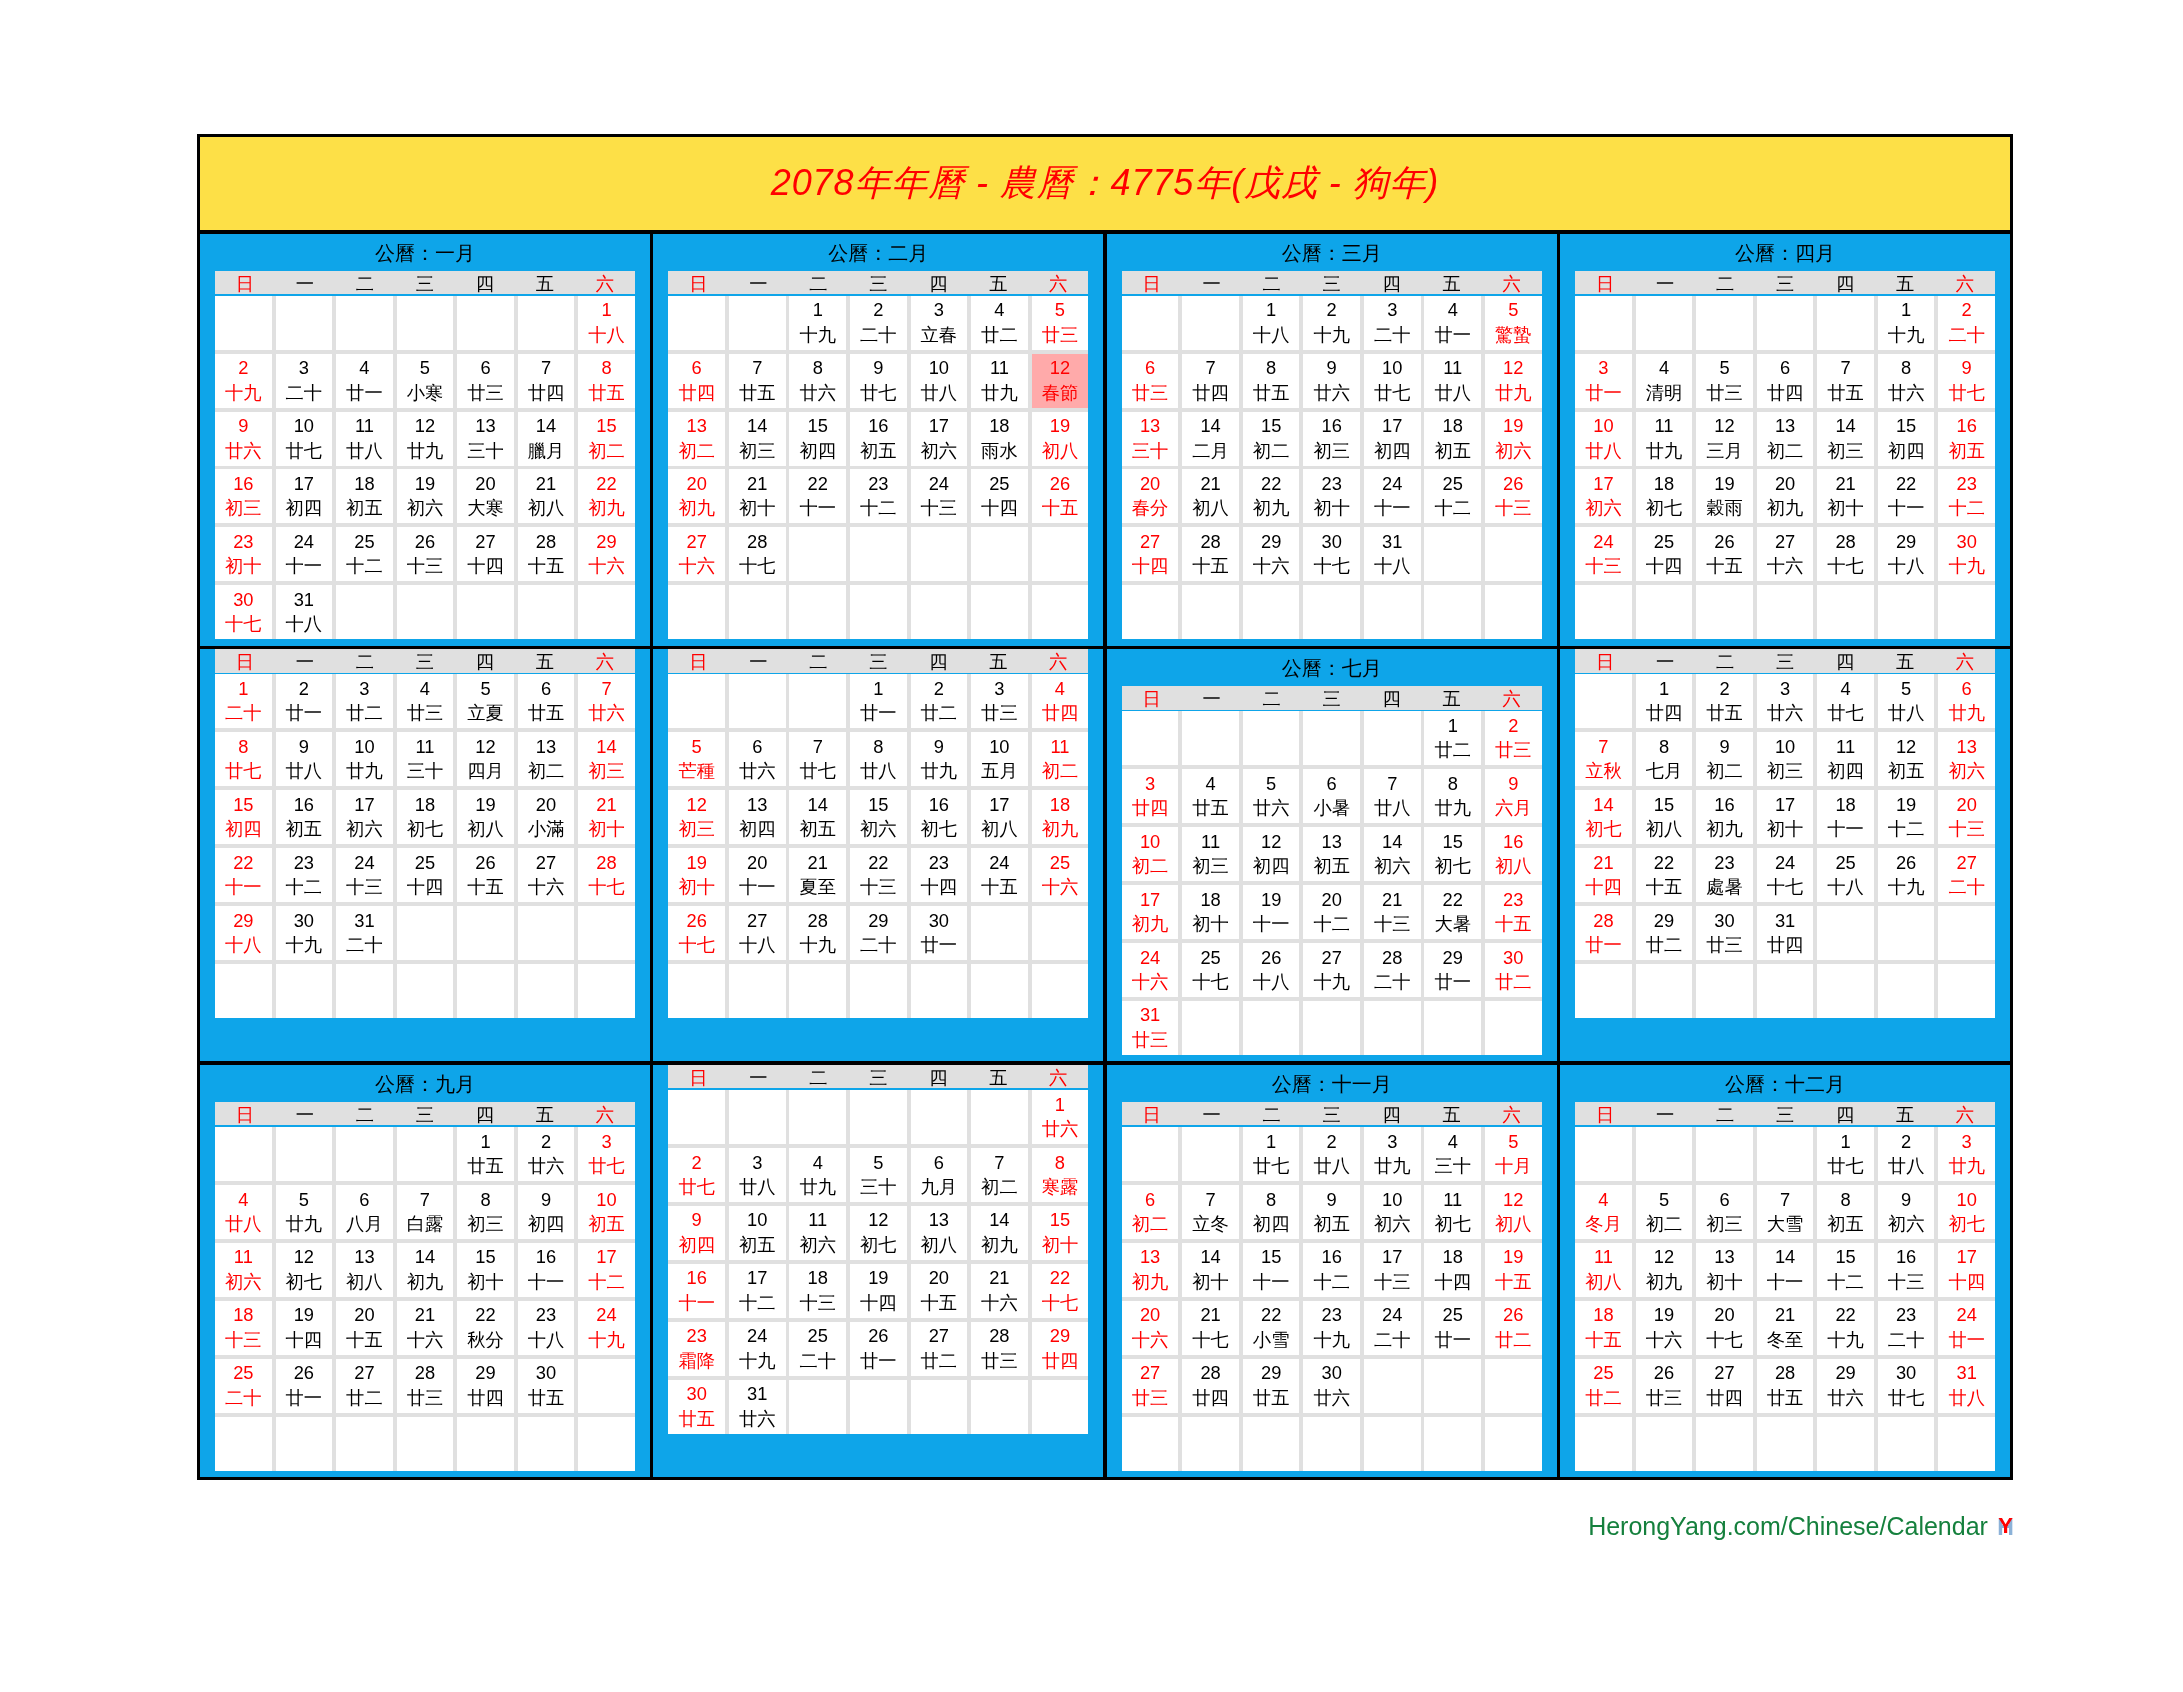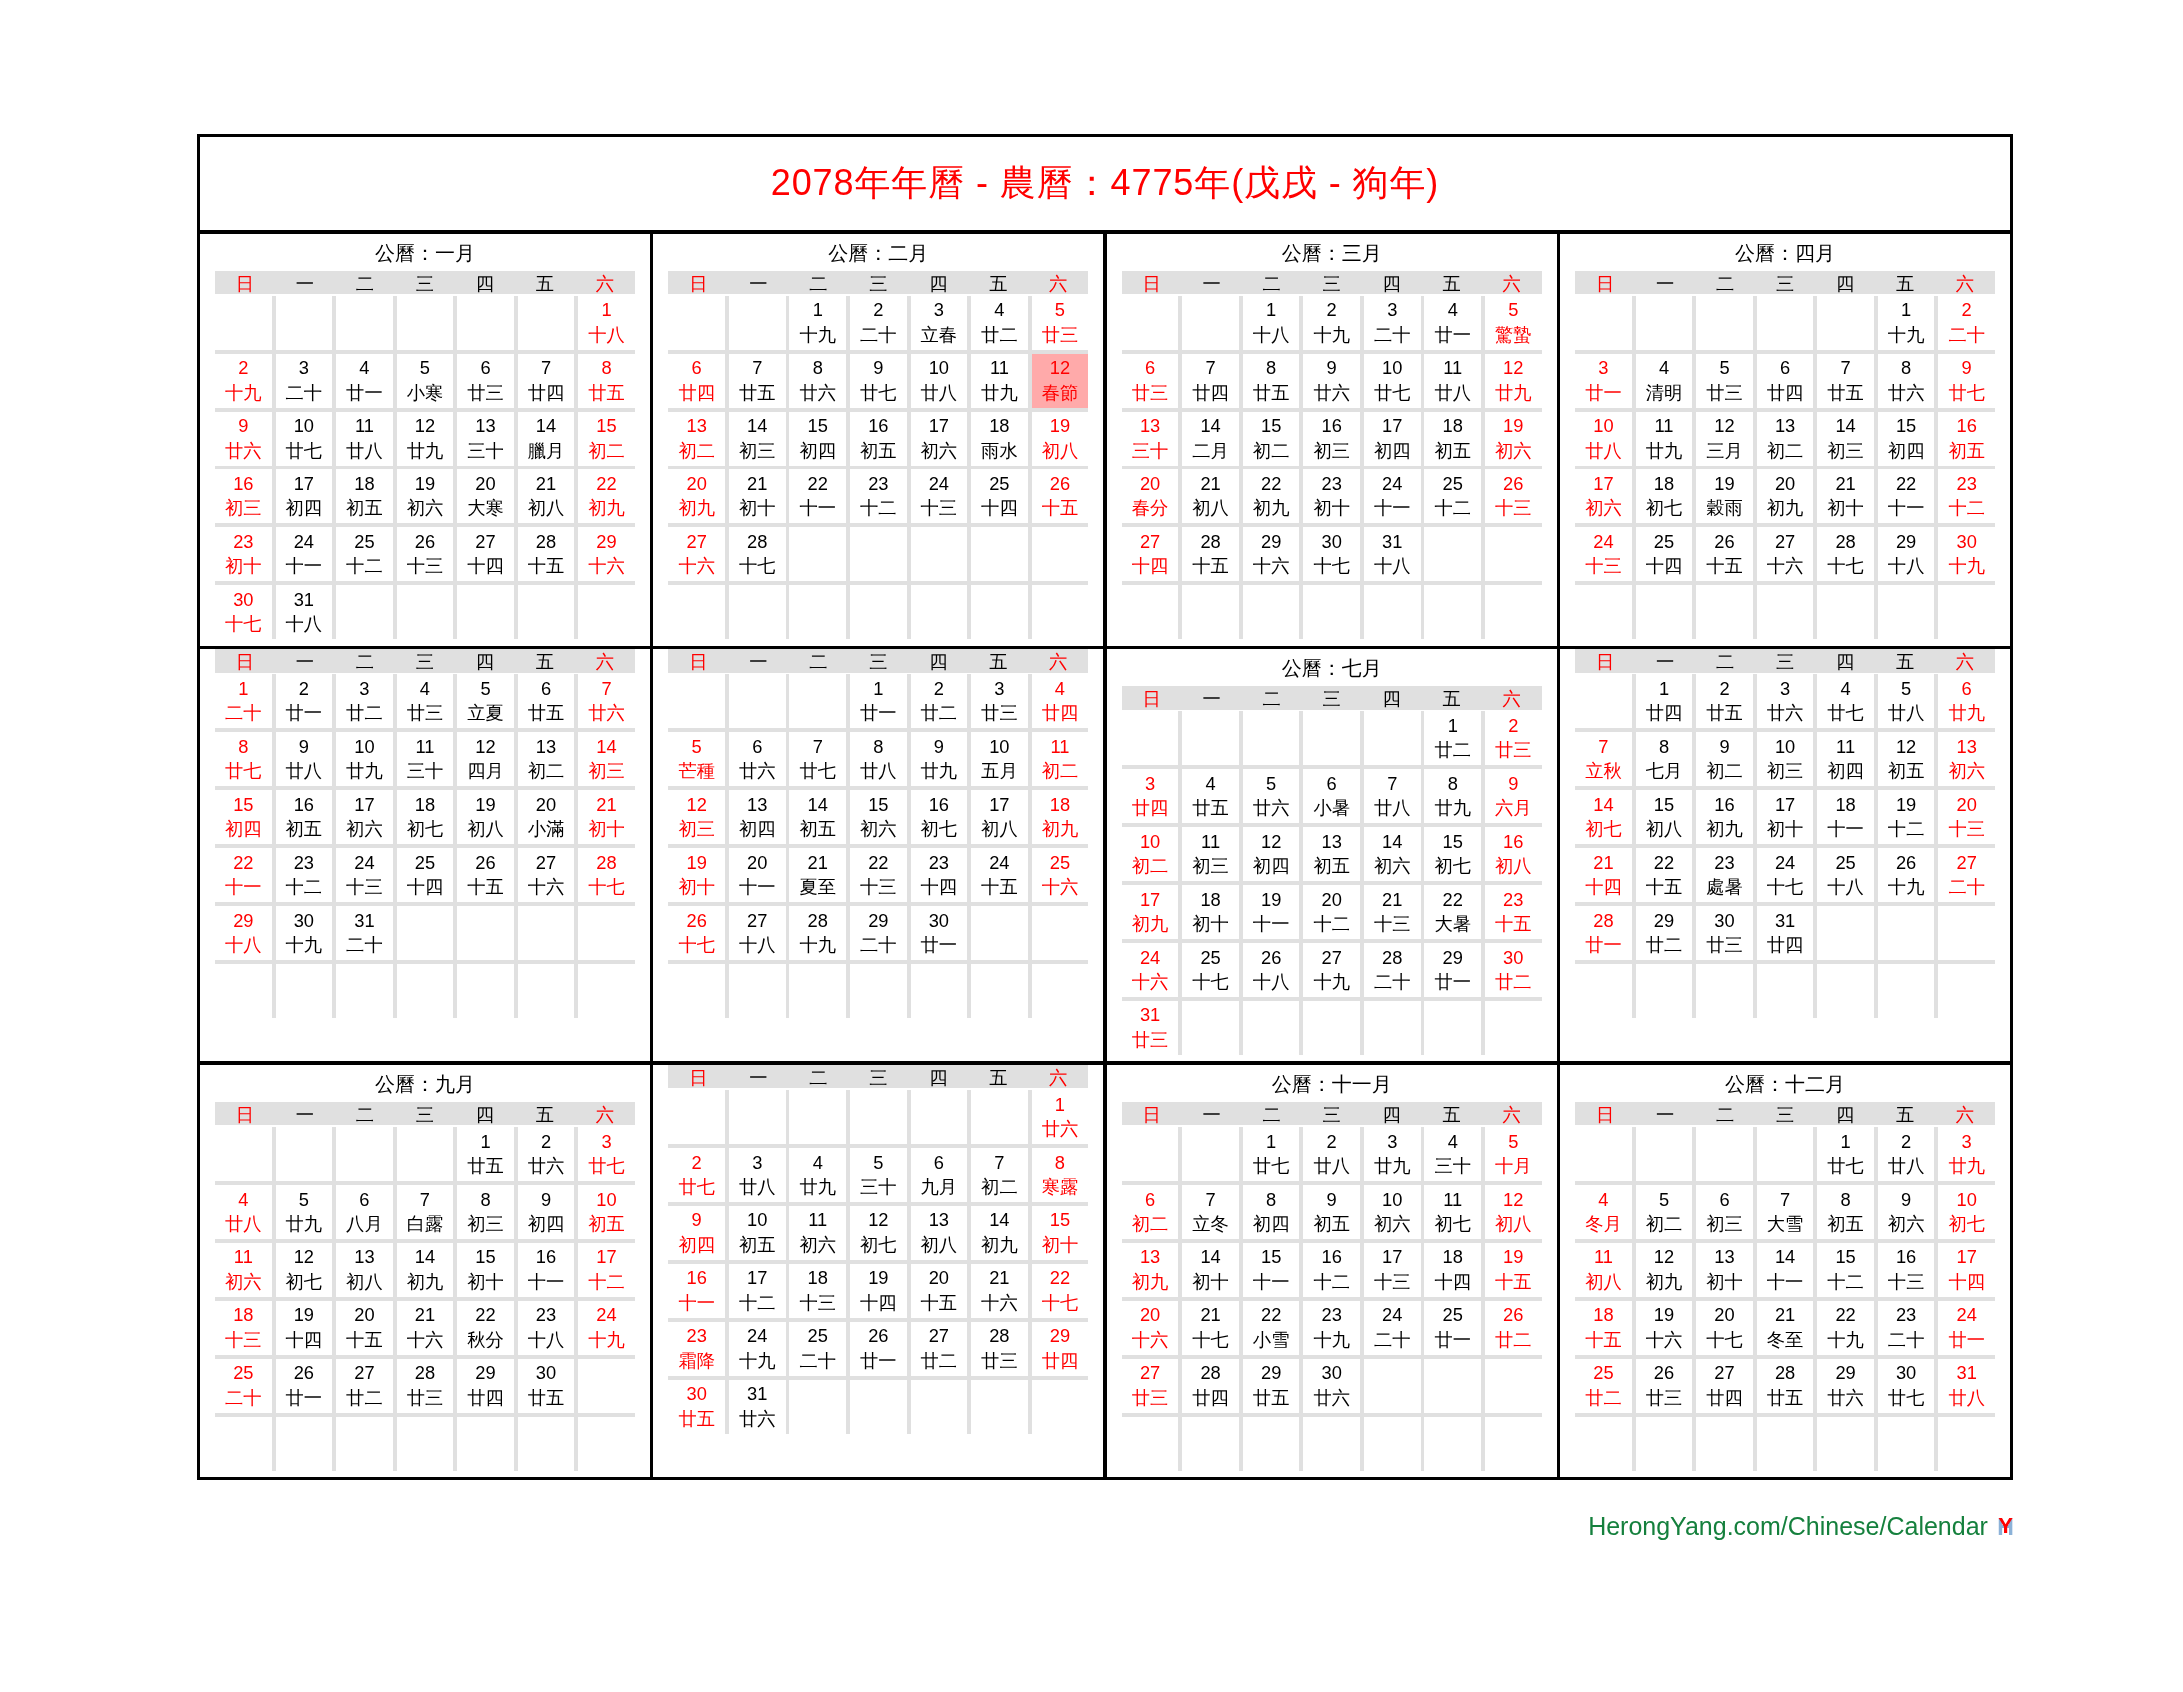--- a/index.html
+++ b/index.html
@@ -7,25 +7,25 @@
     width:2190px; height:1692px; position:relative; background:#fff;
     font-family:"Liberation Sans", sans-serif; color:#000;
   }
   .frame {
     position:absolute; left:197px; top:134px; width:1816px; height:1346px;
     box-sizing:border-box; border:3.5px solid #000; background:#000;
     display:grid; grid-template-columns:repeat(4,1fr);
     grid-template-rows:93px 1fr 1fr 1fr; gap:3.5px;
   }
   .title-cell {
-    grid-column:1 / -1; background:#ffffff; display:flex;
-    align-items:center; justify-content:center;
+    grid-column:1 / -1; background:#fde047; display:flex;
+    align-items:center; justify-content:center;font-style:italic;
   }
   .page-title { font-size:36px; color:#f00; letter-spacing:0.9px; }
-  .month { background:#ffffff; box-sizing:border-box; padding:0 15px; overflow:hidden; }
+  .month { background:#0ea5e9; box-sizing:border-box; padding:0 15px; overflow:hidden; }
   .m-label { height:37px; line-height:38px; text-align:center; font-size:20px; }
   .wk {
     display:grid; grid-template-columns:repeat(7,1fr); background:#e0e0e0;
     height:23.6px; align-items:center; text-align:center; font-size:18.3px;
   }
   .days {
     margin-top:1.7px; display:grid; grid-template-columns:repeat(7,1fr);
     grid-auto-rows:54px; gap:3.9px; background:#e0e0e0;
   }
   .cell {

